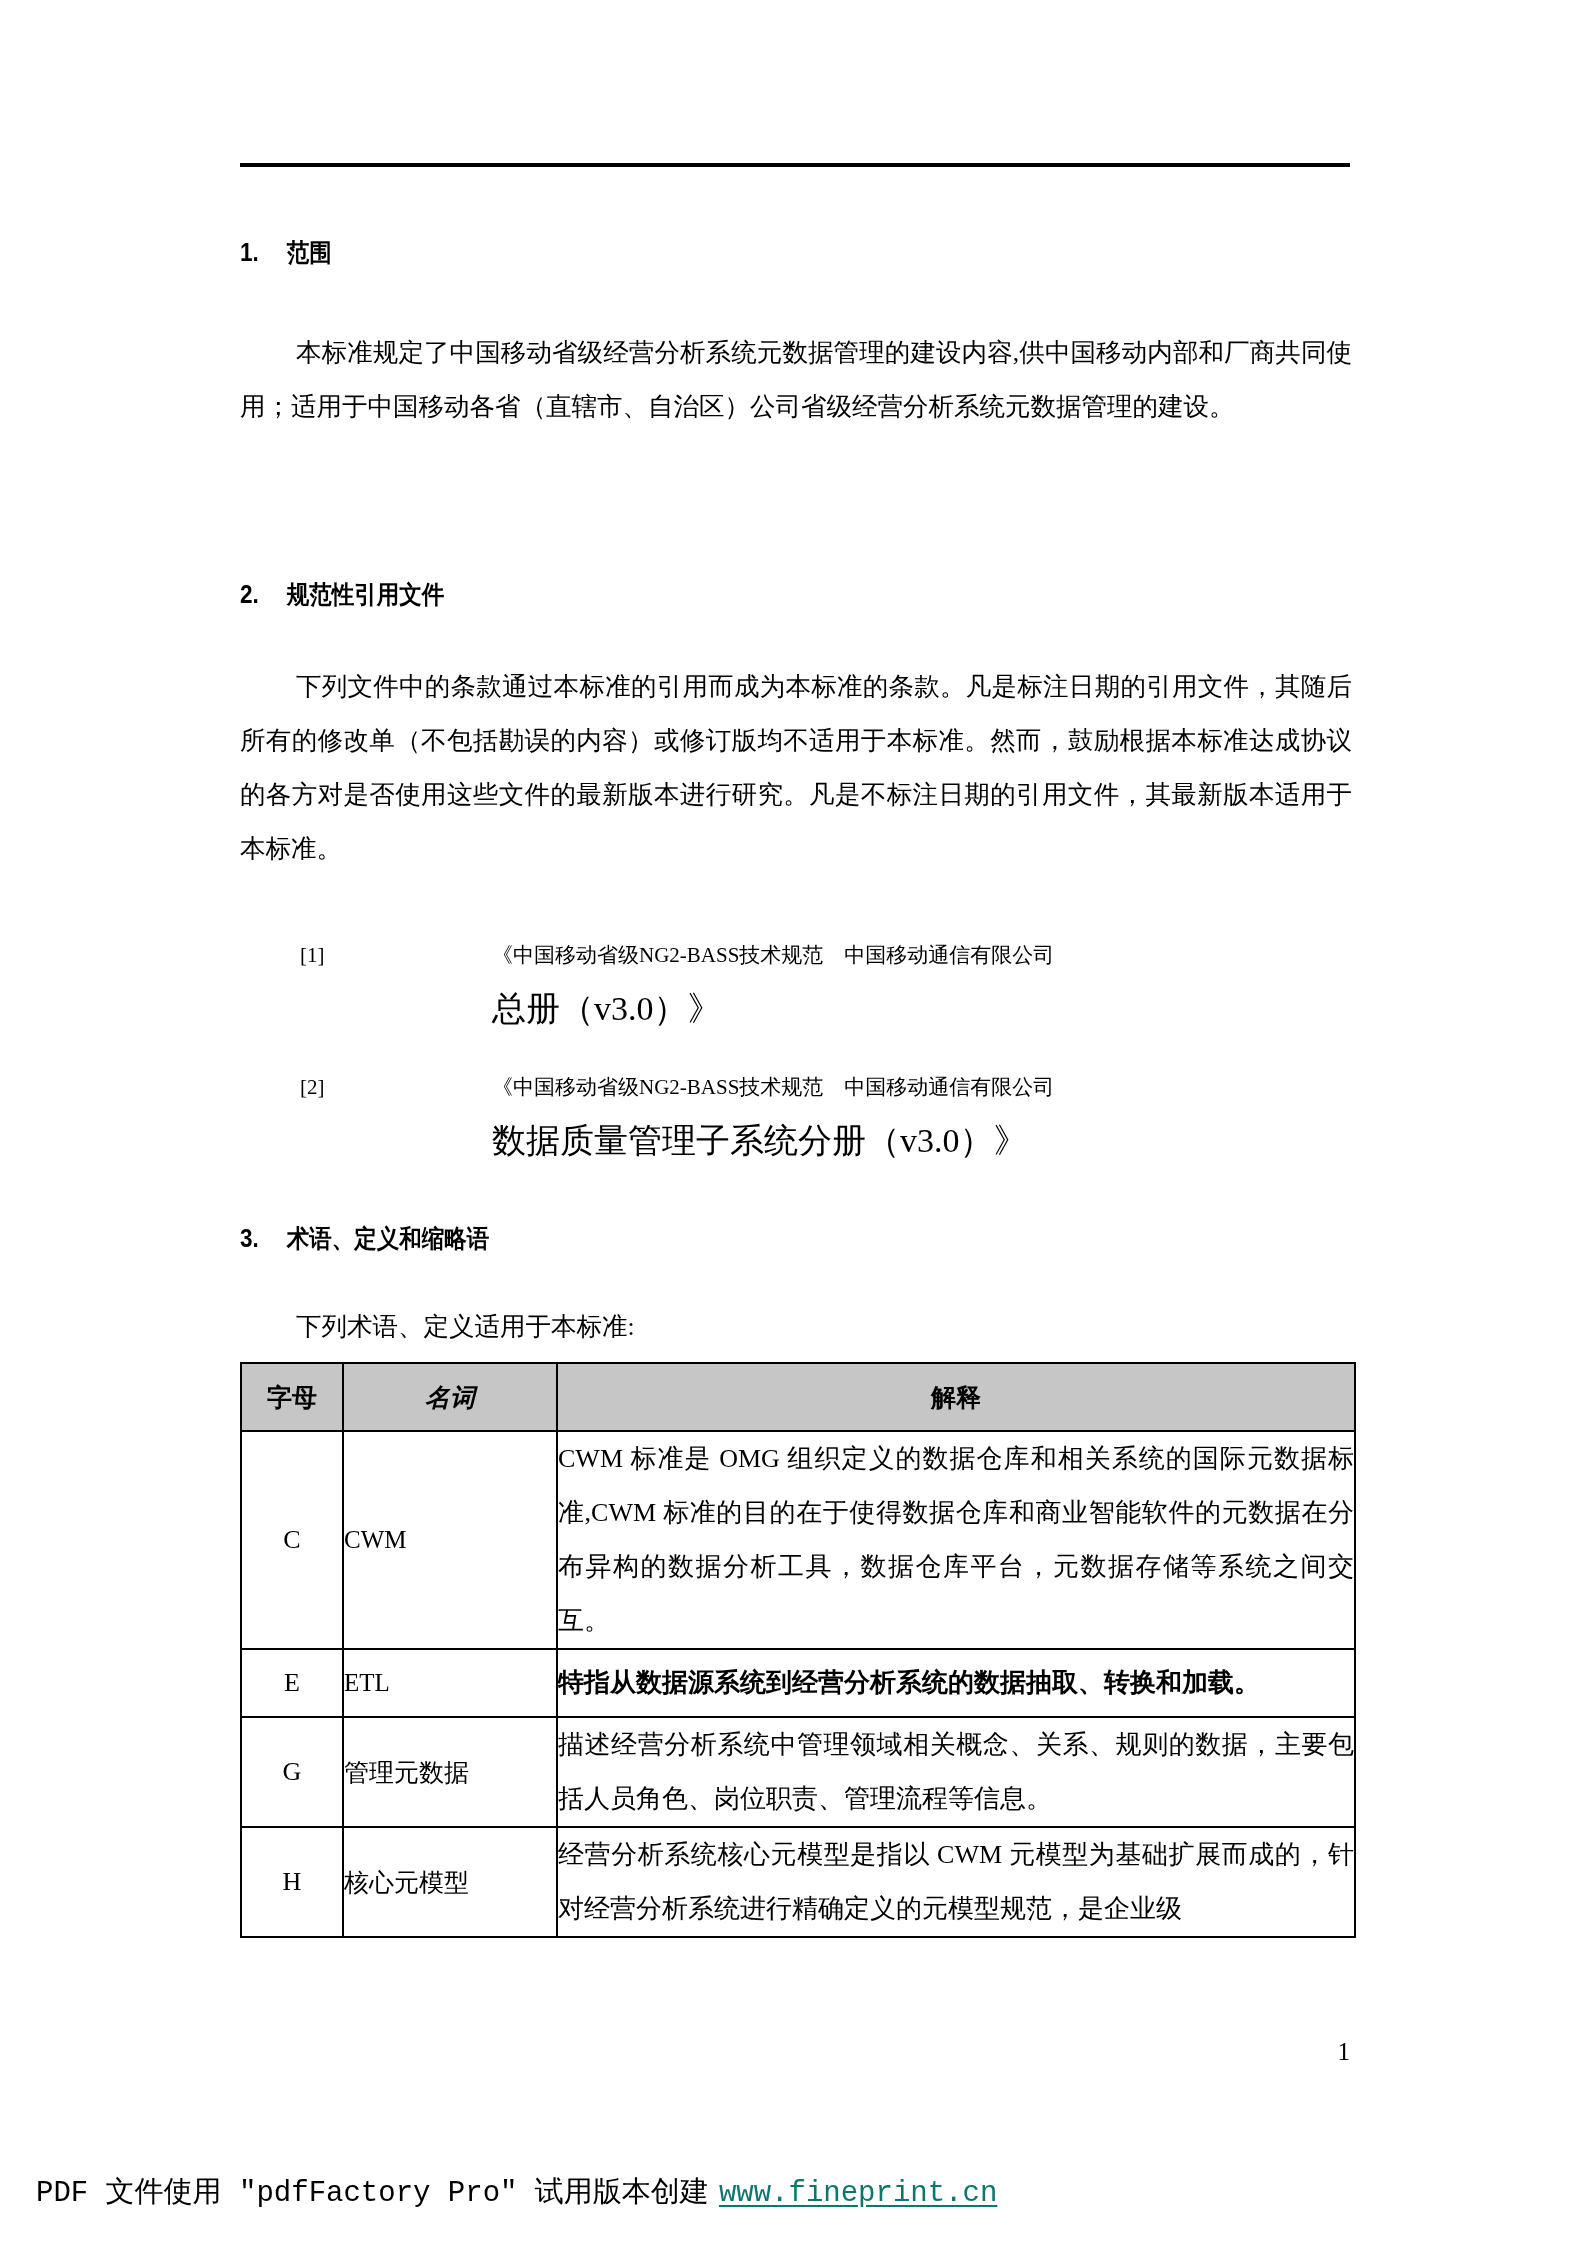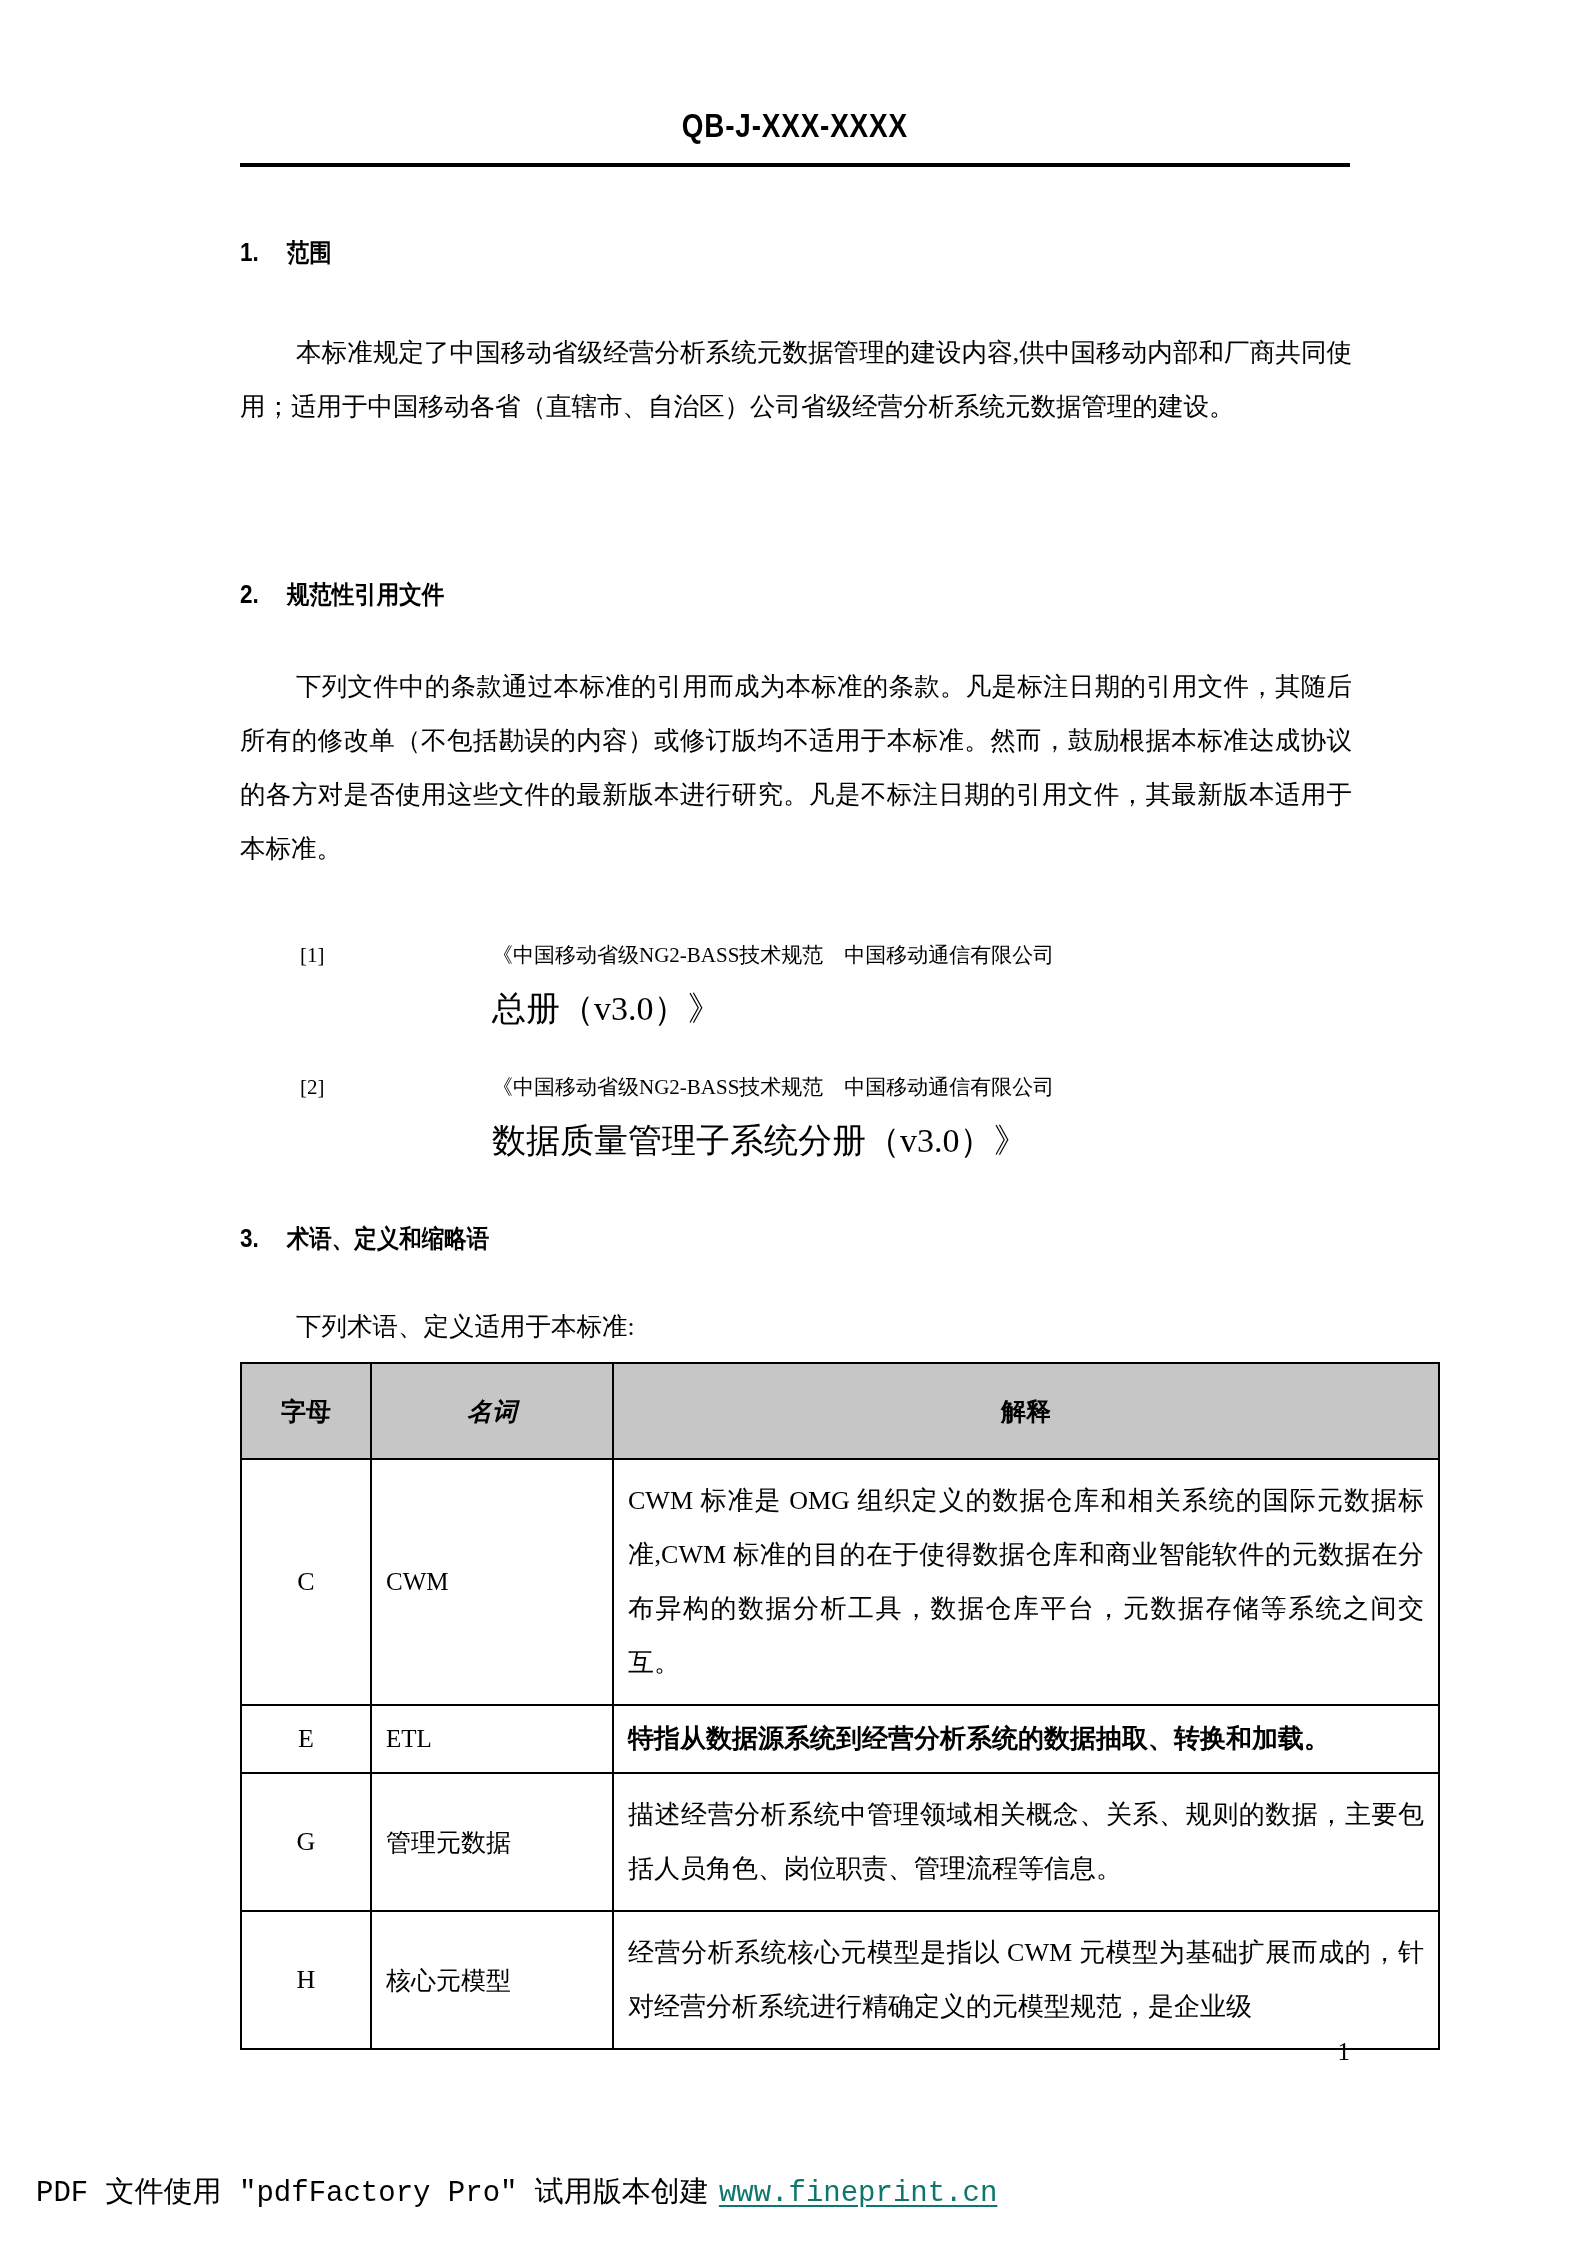--- a/index.html
+++ b/index.html
@@ -109,21 +109,21 @@
   .terms-table {
     position: absolute;
     left: 240px;
     top: 1362px;
     width: 1110px;
     border-collapse: collapse;
     table-layout: fixed;
   }
   .terms-table td, .terms-table th {
     border: 2px solid #000000;
-    padding: 14px;
+    padding: 0;
     vertical-align: middle;
     font-weight: normal;
   }
   .terms-table thead th {
     background: #c6c6c6;
     height: 66px;
     text-align: center;
     font-family: "Liberation Sans", "DejaVu Sans", sans-serif;
     font-weight: bold;
     font-size: 25px;
@@ -179,23 +179,20 @@
     text-decoration: underline;
     text-underline-offset: 4px;
     margin-left: 10px;
   }
 </style>
 </head>
 <body>
 
 <div class="page">
 
-  <div class="doc-header">
-    <span class="doc-header-title">QB-J-XXX-XXXX</span>
-  </div>
   <div class="header-rule"></div>
 
   <div class="content">
 
     <div class="section-heading" style="top:236px;">
       <span class="num">1.</span><span>范围</span>
     </div>
 
     <div class="para" style="top:326px;">本标准规定了中国移动省级经营分析系统元数据管理的建设内容,供中国移动内部和厂商共同使用；适用于中国移动各省（直辖市、自治区）公司省级经营分析系统元数据管理的建设。</div>
 

